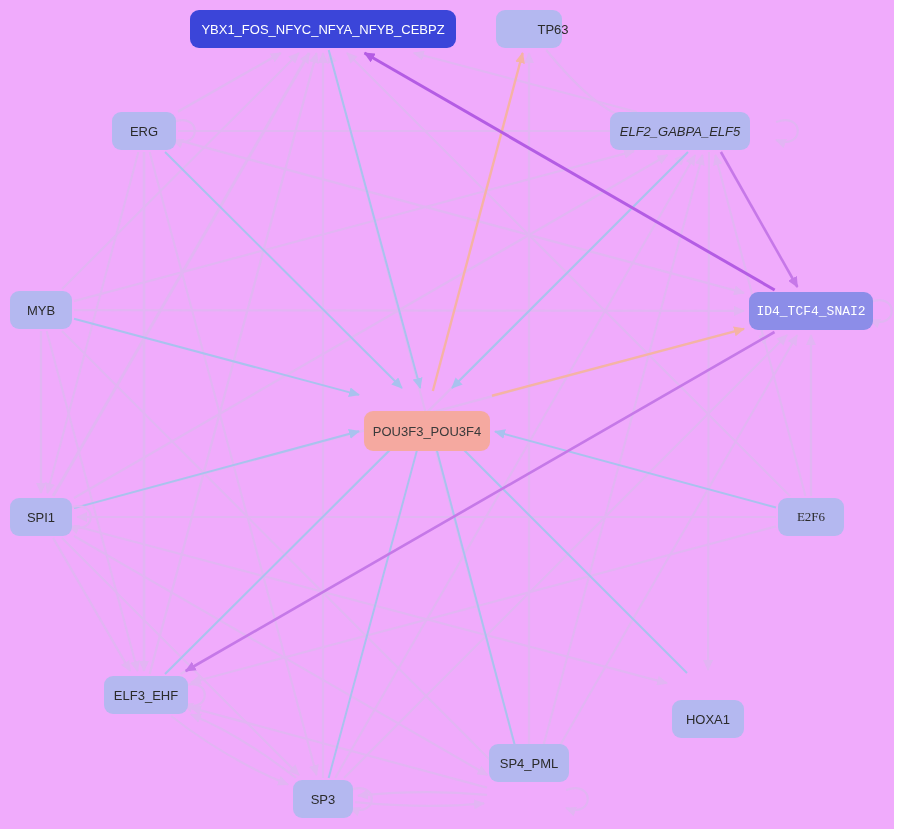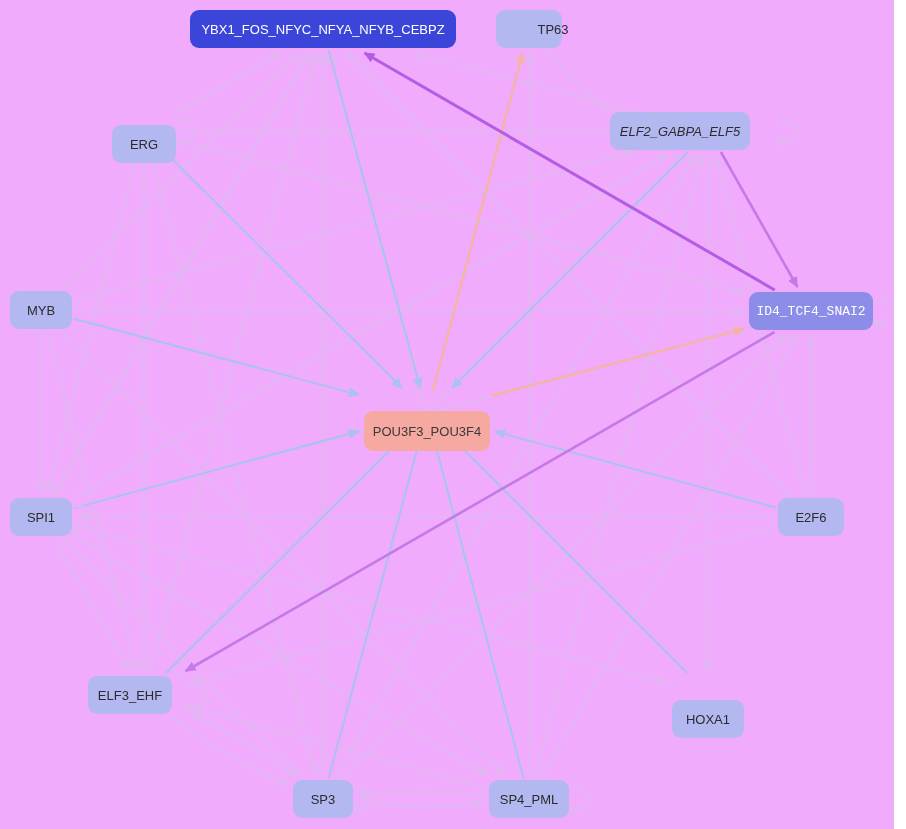--- a/index.html
+++ b/index.html
@@ -119,25 +119,25 @@
         <path d="M870,302 C899,291 899,331 870,320" fill="none" stroke="#e2b5f3" stroke-width="2.2" marker-end="url(#arrow-violet)"></path>
         <path d="M69,508 C98,497 98,537 69,526" fill="none" stroke="#e2b5f3" stroke-width="2.2" marker-end="url(#arrow-violet)"></path>
         <path d="M183,686 C212,675 212,715 183,704" fill="none" stroke="#e2b5f3" stroke-width="2.2" marker-end="url(#arrow-violet)"></path>
         <path d="M350,790 C379,779 379,819 350,808" fill="none" stroke="#e2b5f3" stroke-width="2.2" marker-end="url(#arrow-violet)"></path>
         <path d="M566,790 C595,779 595,819 566,808" fill="none" stroke="#e2b5f3" stroke-width="2.2" marker-end="url(#arrow-violet)"></path>
       </g>
   </svg>
   <div id="node-layer">
       <div class="node" style="left: 190px; top: 10px; width: 266px; height: 38px; background: rgb(59, 69, 217); color: rgb(255, 255, 255);">YBX1_FOS_NFYC_NFYA_NFYB_CEBPZ</div>
       <div class="node" style="left: 496px; top: 10px; width: 66px; height: 38px; background: rgb(180, 184, 240); color: rgb(43, 43, 43); padding-left: 48px;">TP63</div>
-      <div class="node" style="left: 112px; top: 112px; width: 64px; height: 38px; background: rgb(180, 184, 240); color: rgb(43, 43, 43); margin-top: 13px;">ERG</div>
+      <div class="node" style="left: 112px; top: 112px; width: 64px; height: 38px; background: rgb(180, 184, 240); color: rgb(43, 43, 43);">ERG</div>
       <div class="node" style="left: 610px; top: 112px; width: 140px; height: 38px; background: rgb(180, 184, 240); color: rgb(43, 43, 43); font-style: italic;">ELF2_GABPA_ELF5</div>
       <div class="node" style="left: 10px; top: 291px; width: 62px; height: 38px; background: rgb(180, 184, 240); color: rgb(43, 43, 43); text-align: center;">MYB</div>
       <div class="node" style="left: 749px; top: 292px; width: 124px; height: 38px; background: rgb(140, 141, 232); color: rgb(255, 255, 255); font-family: Liberation Mono, monospace;">ID4_TCF4_SNAI2</div>
       <div class="node" style="left: 364px; top: 393px; width: 126px; height: 40px; background: rgb(245, 169, 160); color: rgb(58, 58, 58); margin-top: 18px;">POU3F3_POU3F4</div>
       <div class="node" style="left: 10px; top: 498px; width: 62px; height: 38px; background: rgb(180, 184, 240); color: rgb(43, 43, 43); text-align: center;">SPI1</div>
-      <div class="node" style="left: 778px; top: 498px; width: 66px; height: 38px; background: rgb(180, 184, 240); color: rgb(43, 43, 43);">E2F6</div>
-      <div class="node" style="left: 88px; top: 676px; width: 84px; height: 38px; background: rgb(180, 184, 240); color: rgb(43, 43, 43); text-align: right;">ELF3_EHF</div>
+      <div class="node" style="left: 778px; top: 498px; width: 66px; height: 38px; background: rgb(180, 184, 240); color: rgb(43, 43, 43); font-family: Liberation Serif, serif;">E2F6</div>
+      <div class="node" style="left: 104px; top: 676px; width: 84px; height: 38px; background: rgb(180, 184, 240); color: rgb(43, 43, 43); text-align: right;">ELF3_EHF</div>
       <div class="node" style="left: 672px; top: 700px; width: 72px; height: 38px; background: rgb(180, 184, 240); color: rgb(43, 43, 43);">HOXA1</div>
       <div class="node" style="left: 293px; top: 780px; width: 60px; height: 38px; background: rgb(180, 184, 240); color: rgb(43, 43, 43); text-align: right;">SP3</div>
-      <div class="node" style="left: 489px; top: 780px; width: 80px; height: 38px; background: rgb(180, 184, 240); color: rgb(43, 43, 43);">SP4_PML</div>
+      <div class="node" style="left: 489px; top: 744px; width: 80px; height: 38px; background: rgb(180, 184, 240); color: rgb(43, 43, 43);">SP4_PML</div>
     </div>
 </div>
 
 </body></html>

